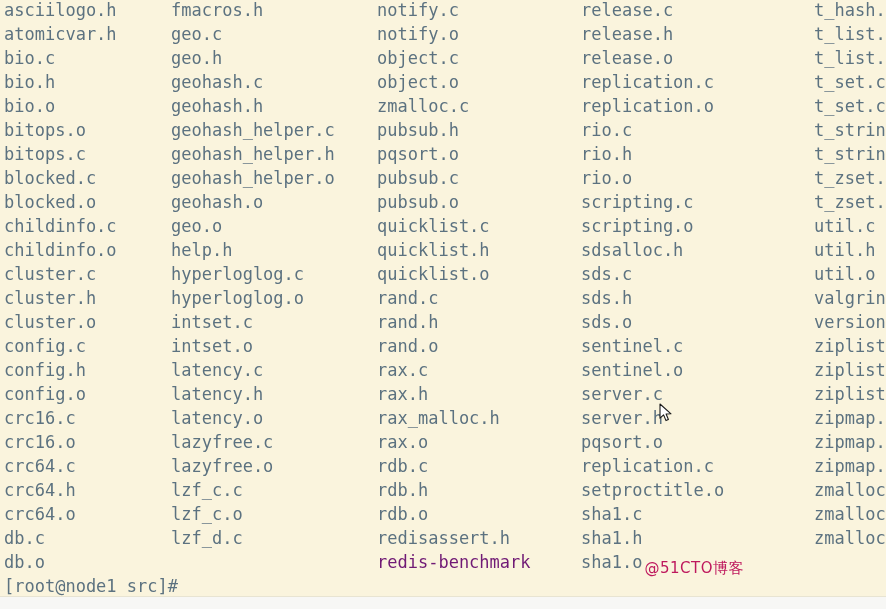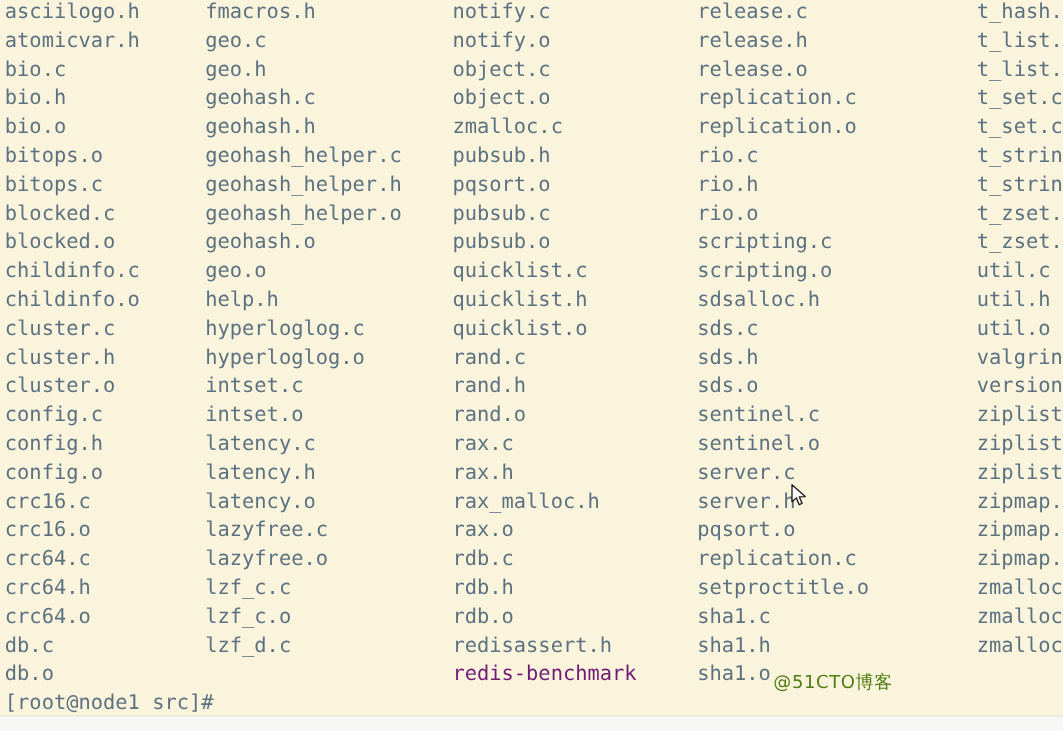--- a/index.html
+++ b/index.html
@@ -82,21 +82,21 @@
     width: 14px;
     height: 20px;
     pointer-events: none;
   }
   #watermark {
     position: absolute;
     right: 8px;
     bottom: 16px;
     font-family: "DejaVu Sans", "Liberation Sans", sans-serif;
     font-size: 15px;
-    color: #4d7c0f;
+    color: #be185d;
     letter-spacing: 0.5px;
     user-select: none;
   }
   #bottom-strip {
     position: absolute;
     left: 0;
     bottom: 0;
     width: 886px;
     height: 13px;
     background: #f7f7f5;

